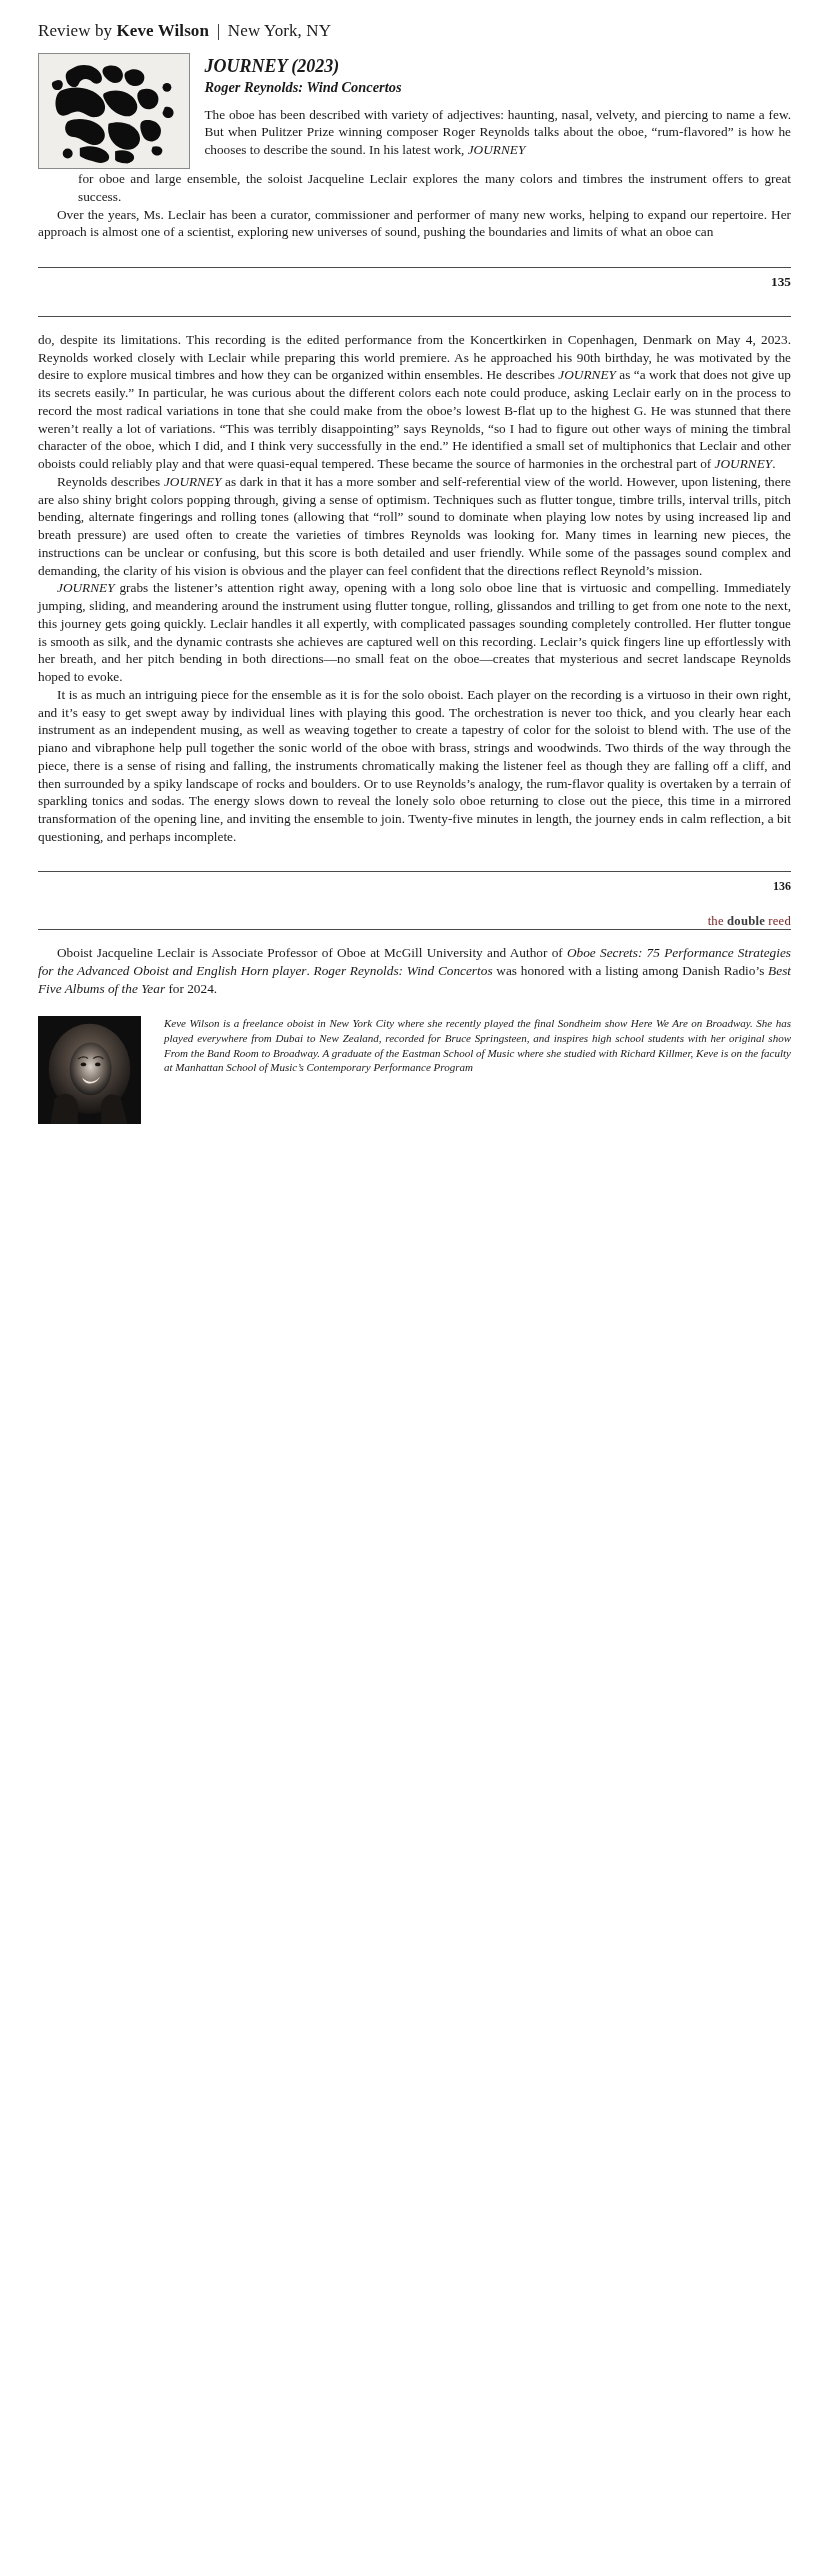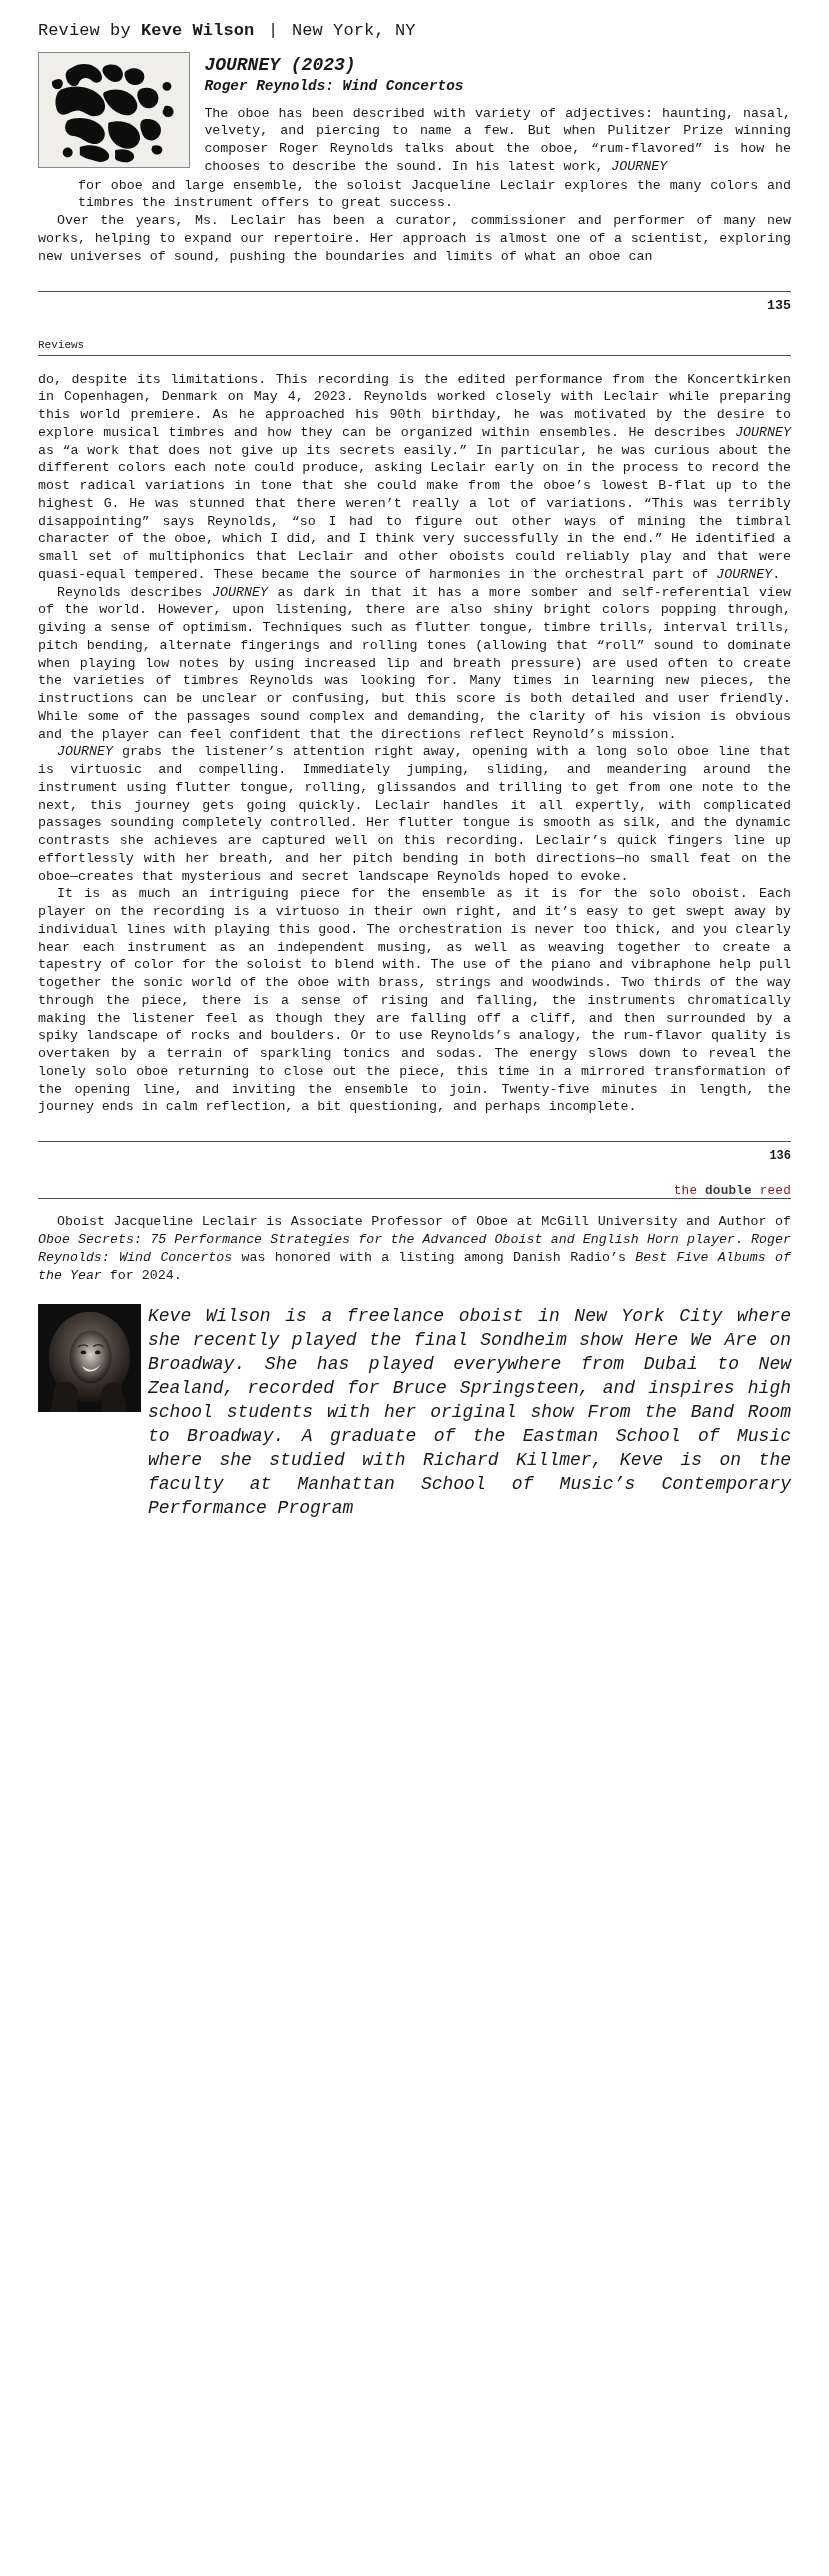--- a/index.html
+++ b/index.html
@@ -10,21 +10,20 @@
   body {
     width: 829px;
     font-family: "Liberation Serif", serif;
     color: #1a1a1a;
     -webkit-font-smoothing: antialiased;
   }
   .page {
     width: 829px;
     position: relative;
     box-sizing: border-box;
-    font-family: Liberation Mono, monospace;
   }
   .content {
     margin: 0 38px;
   }
 
   
   .review-byline {
     font-size: 17px;
     letter-spacing: 0.1px;
     padding-top: 21px;
@@ -145,22 +144,22 @@
   .author-photo {
     width: 103px;
     height: 108px;
     flex: 0 0 103px;
     background: #141414;
     overflow: hidden;
     position: relative;
   }
   .author-text {
     flex: 1 1 auto;
-    padding-left: 7px;
-    font-size: 18px;
+    padding-left: 23px;
+    font-size: 11px;
     line-height: 1.335;
     font-style: italic;
     text-align: justify;
   }
   .bottom-pad { height: 22px; }
 </style>
 </head>
 <body>
 
 <div class="page">
@@ -217,21 +216,20 @@
 
     <div class="spacer-lg"></div>
     <hr class="rule">
     <div class="page-num-right">135</div>
   </div>
 </div>
 
 <div class="page">
   <div class="content">
     <div class="spacer-lg"></div>
-    <div class="running-head">Reviews</div>
     <hr class="rule">
     <div class="spacer-md"></div>
 
     <div class="body-para noindent">
       <span>do, despite its limitations. This recording is the edited performance from the Koncertkirken in Copenhagen, Denmark on May 4, 2023. Reynolds worked closely with Leclair while preparing this world premiere. As he approached his 90th birthday, he was motivated by the desire to explore musical timbres and how they can be organized within ensembles. He describes </span><span class="it">JOURNEY</span><span> as “a work that does not give up its secrets easily.” In particular, he was curious about the different colors each note could produce, asking Leclair early on in the process to record the most radical variations in tone that she could make from the oboe’s lowest B-flat up to the highest G. He was stunned that there weren’t really a lot of variations. “This was terribly disappointing” says Reynolds, “so I had to figure out other ways of mining the timbral character of the oboe, which I did, and I think very successfully in the end.” He identified a small set of multiphonics that Leclair and other oboists could reliably play and that were quasi-equal tempered. These became the source of harmonies in the orchestral part of </span><span class="it">JOURNEY</span><span>.</span>
     </div>
 
     <div class="body-para">
       <span>Reynolds describes </span><span class="it">JOURNEY</span><span> as dark in that it has a more somber and self-referential view of the world. However, upon listening, there are also shiny bright colors popping through, giving a sense of optimism. Techniques such as flutter tongue, timbre trills, interval trills, pitch bending, alternate fingerings and rolling tones (allowing that “roll” sound to dominate when playing low notes by using increased lip and breath pressure) are used often to create the varieties of timbres Reynolds was looking for. Many times in learning new pieces, the instructions can be unclear or confusing, but this score is both detailed and user friendly. While some of the passages sound complex and demanding, the clarity of his vision is obvious and the player can feel confident that the directions reflect Reynold’s mission.</span>
     </div>

